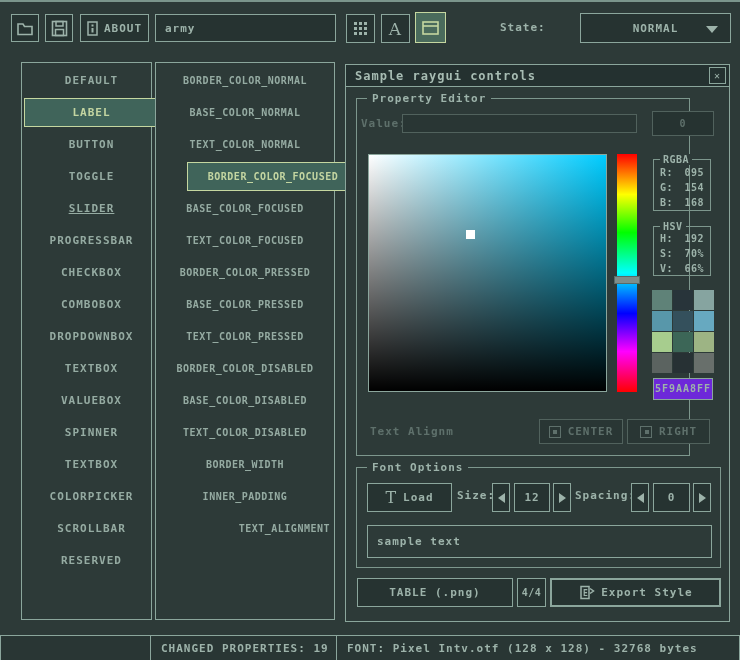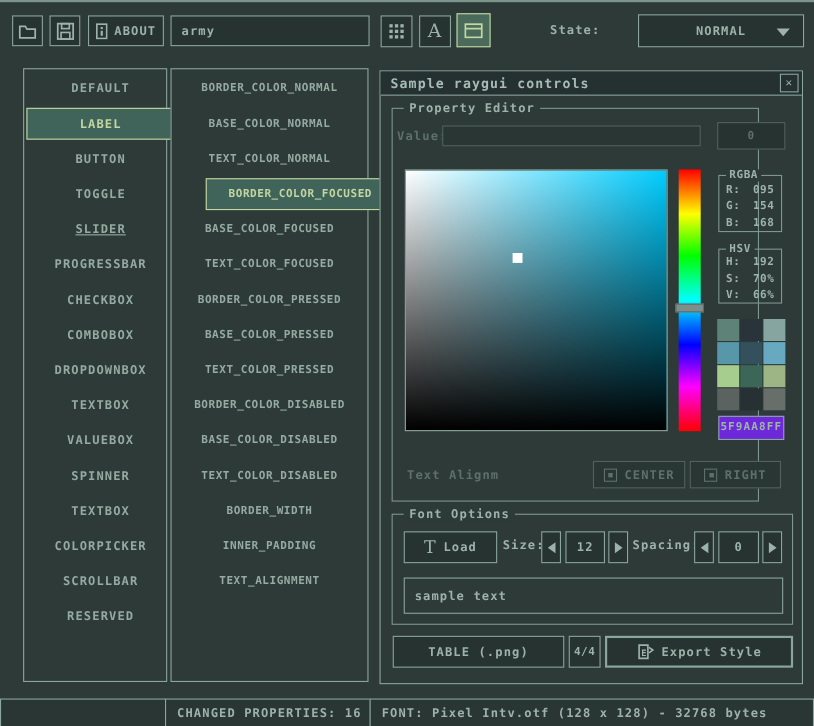--- a/index.html
+++ b/index.html
@@ -193,21 +193,21 @@
       <div class="list-item" style="top: 131px;">BASE_COLOR_FOCUSED</div>
       <div class="list-item" style="top: 163px;">TEXT_COLOR_FOCUSED</div>
       <div class="list-item" style="top: 195px;">BORDER_COLOR_PRESSED</div>
       <div class="list-item" style="top: 227px;">BASE_COLOR_PRESSED</div>
       <div class="list-item" style="top: 259px;">TEXT_COLOR_PRESSED</div>
       <div class="list-item" style="top: 291px;">BORDER_COLOR_DISABLED</div>
       <div class="list-item" style="top: 323px;">BASE_COLOR_DISABLED</div>
       <div class="list-item" style="top: 355px;">TEXT_COLOR_DISABLED</div>
       <div class="list-item" style="top: 387px;">BORDER_WIDTH</div>
       <div class="list-item" style="top: 419px;">INNER_PADDING</div>
-      <div class="list-item" style="top: 451px;">TEXT_ALIGNMENT</div>
+      <div class="list-item" style="top: 451px; text-align: right;">TEXT_ALIGNMENT</div>
     </div>
 
   <div class="panel abs" style="left:345px; top:62px; width:385px; height:558px;">
 
     <div class="titlebar">
       <span>Sample raygui controls</span>
       <div class="closebtn">
         <span>✕</span>
       </div>
     </div>
@@ -344,20 +344,20 @@
           <path d="M12 4.5 l3.5 2.5 -3.5 2.5" fill="none" stroke="#9db3aa" stroke-width="1.5"></path>
         </svg>
       </span>
       <span>Export Style</span>
     </div>
   </div>
 
   <div class="abs" style="left:0; top:633px; width:740px; height:27px;">
     <div class="statusbar-cell" style="left:0; width:151px;"></div>
     <div class="statusbar-cell" style="left:150px; width:187px;">
-      <span>CHANGED PROPERTIES: 16</span>
+      <span>CHANGED PROPERTIES: 19</span>
     </div>
     <div class="statusbar-cell" style="left:336px; width:404px;">
       <span>FONT: Pixel Intv.otf (128 x 128) - 32768 bytes</span>
     </div>
   </div>
 
 </div>
 
 </body></html>

